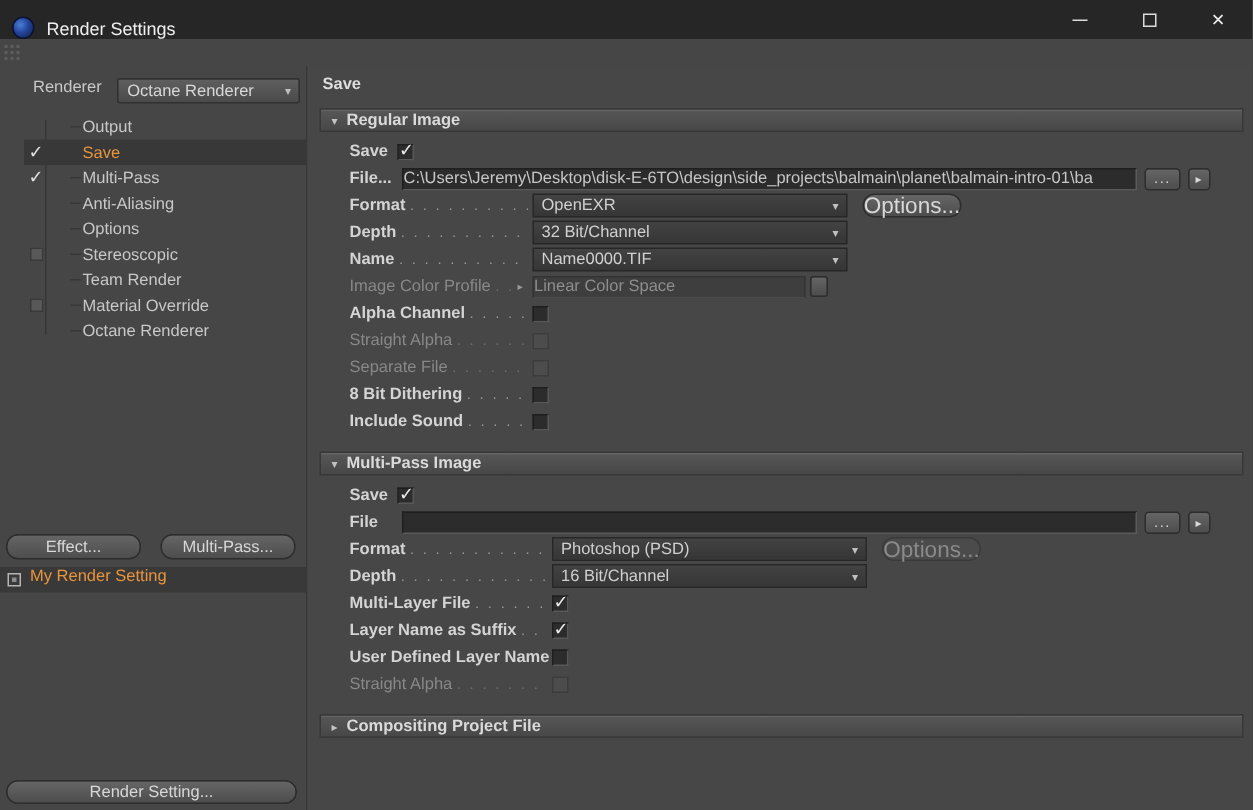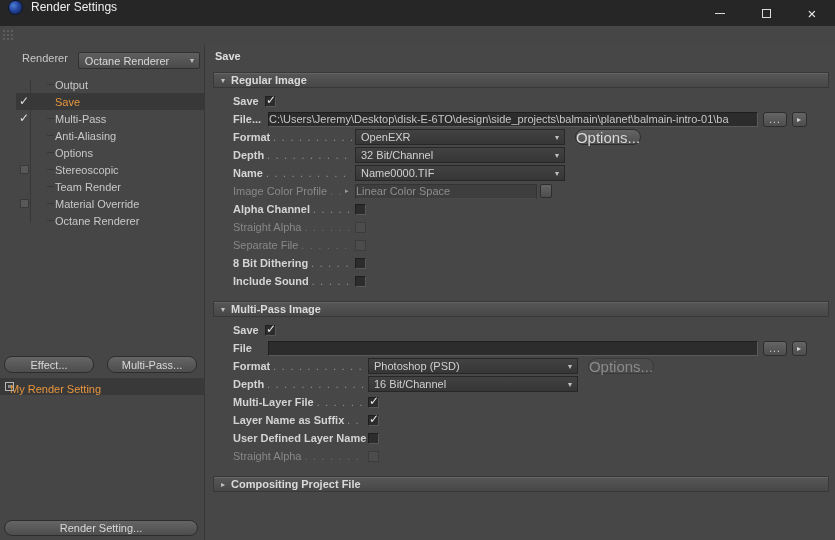--- a/index.html
+++ b/index.html
@@ -6,21 +6,21 @@
   html,body { width:835px; height:540px; overflow:hidden; }
   body {
     font-family: "Liberation Sans", "DejaVu Sans", sans-serif;
     font-size: 11px;
     color: #c8c8c8;
     background: #464646;
   }
   .window { position:relative; width:835px; height:540px; background:#464646; overflow:hidden; }
 
   
-  .titlebar { height:26px; background:#262626; display:flex; align-items:flex-start; padding-left:8px; }
+  .titlebar { height:26px; background:#262626; display:flex; align-items:flex-end; padding-left:8px; }
   .app-icon { width:15px; height:15px; border-radius:50%; margin-right:8px;
     background: radial-gradient(circle at 35% 35%, #4a7fd4 0%, #24459c 45%, #101c44 100%);
     border:1px solid #0b132e; }
   .title-text { color:#efefef; font-size:12px; }
   .win-controls { margin-left:auto; display:flex; height:26px; }
   .win-btn { width:46px; height:26px; display:flex; align-items:center; justify-content:center; }
   .min-glyph { width:10px; height:1px; background:#dcdcdc; display:block; }
   .max-glyph { width:9px; height:9px; border:1px solid #dcdcdc; display:block; }
   .close-glyph { color:#ececec; font-size:15px; line-height:15px; }
 
@@ -52,21 +52,21 @@
   .tree-row.selected .tl { color:#e8953c; }
   .tcheck { position:absolute; left:3px; top:1px; font-size:12px; color:#e2e2e2; }
   .tbox { position:absolute; left:4px; top:4px; width:9px; height:9px; background:#585858; border:1px solid #393939; }
 
   .btn { background:linear-gradient(#656565,#4d4d4d); border:1px solid #2d2d2d; border-radius:8px;
     color:#d8d8d8; display:inline-flex; align-items:center; justify-content:center; }
   .left-buttons { position:absolute; top:312px; left:4px; right:7px; display:flex; gap:13px; }
   .panelbtn { flex:1; height:17px; }
 
   .my-setting { position:absolute; top:334px; left:0; right:0; height:17px; background:#393939;
-    display:flex; align-items:flex-end; padding-left:10px; }
+    display:flex; align-items:flex-start; padding-left:20px; }
   .frame-icon { position:absolute; left:5px; top:4px; width:9px; height:9px; border:1px solid #b5b5b5; }
   .frame-icon::after { content:""; position:absolute; left:2px; top:2px; width:3px; height:3px; background:#8d8d8d; }
   .ms-label { color:#e8953c; }
 
   .render-setting-btn { position:absolute; left:4px; bottom:4px; width:194px; height:16px; }
 
   
   .save-header { height:24px; display:flex; align-items:center; padding-left:10px;
     font-weight:bold; color:#dedede; }
   .section { margin:0 6px 0 8px; }

